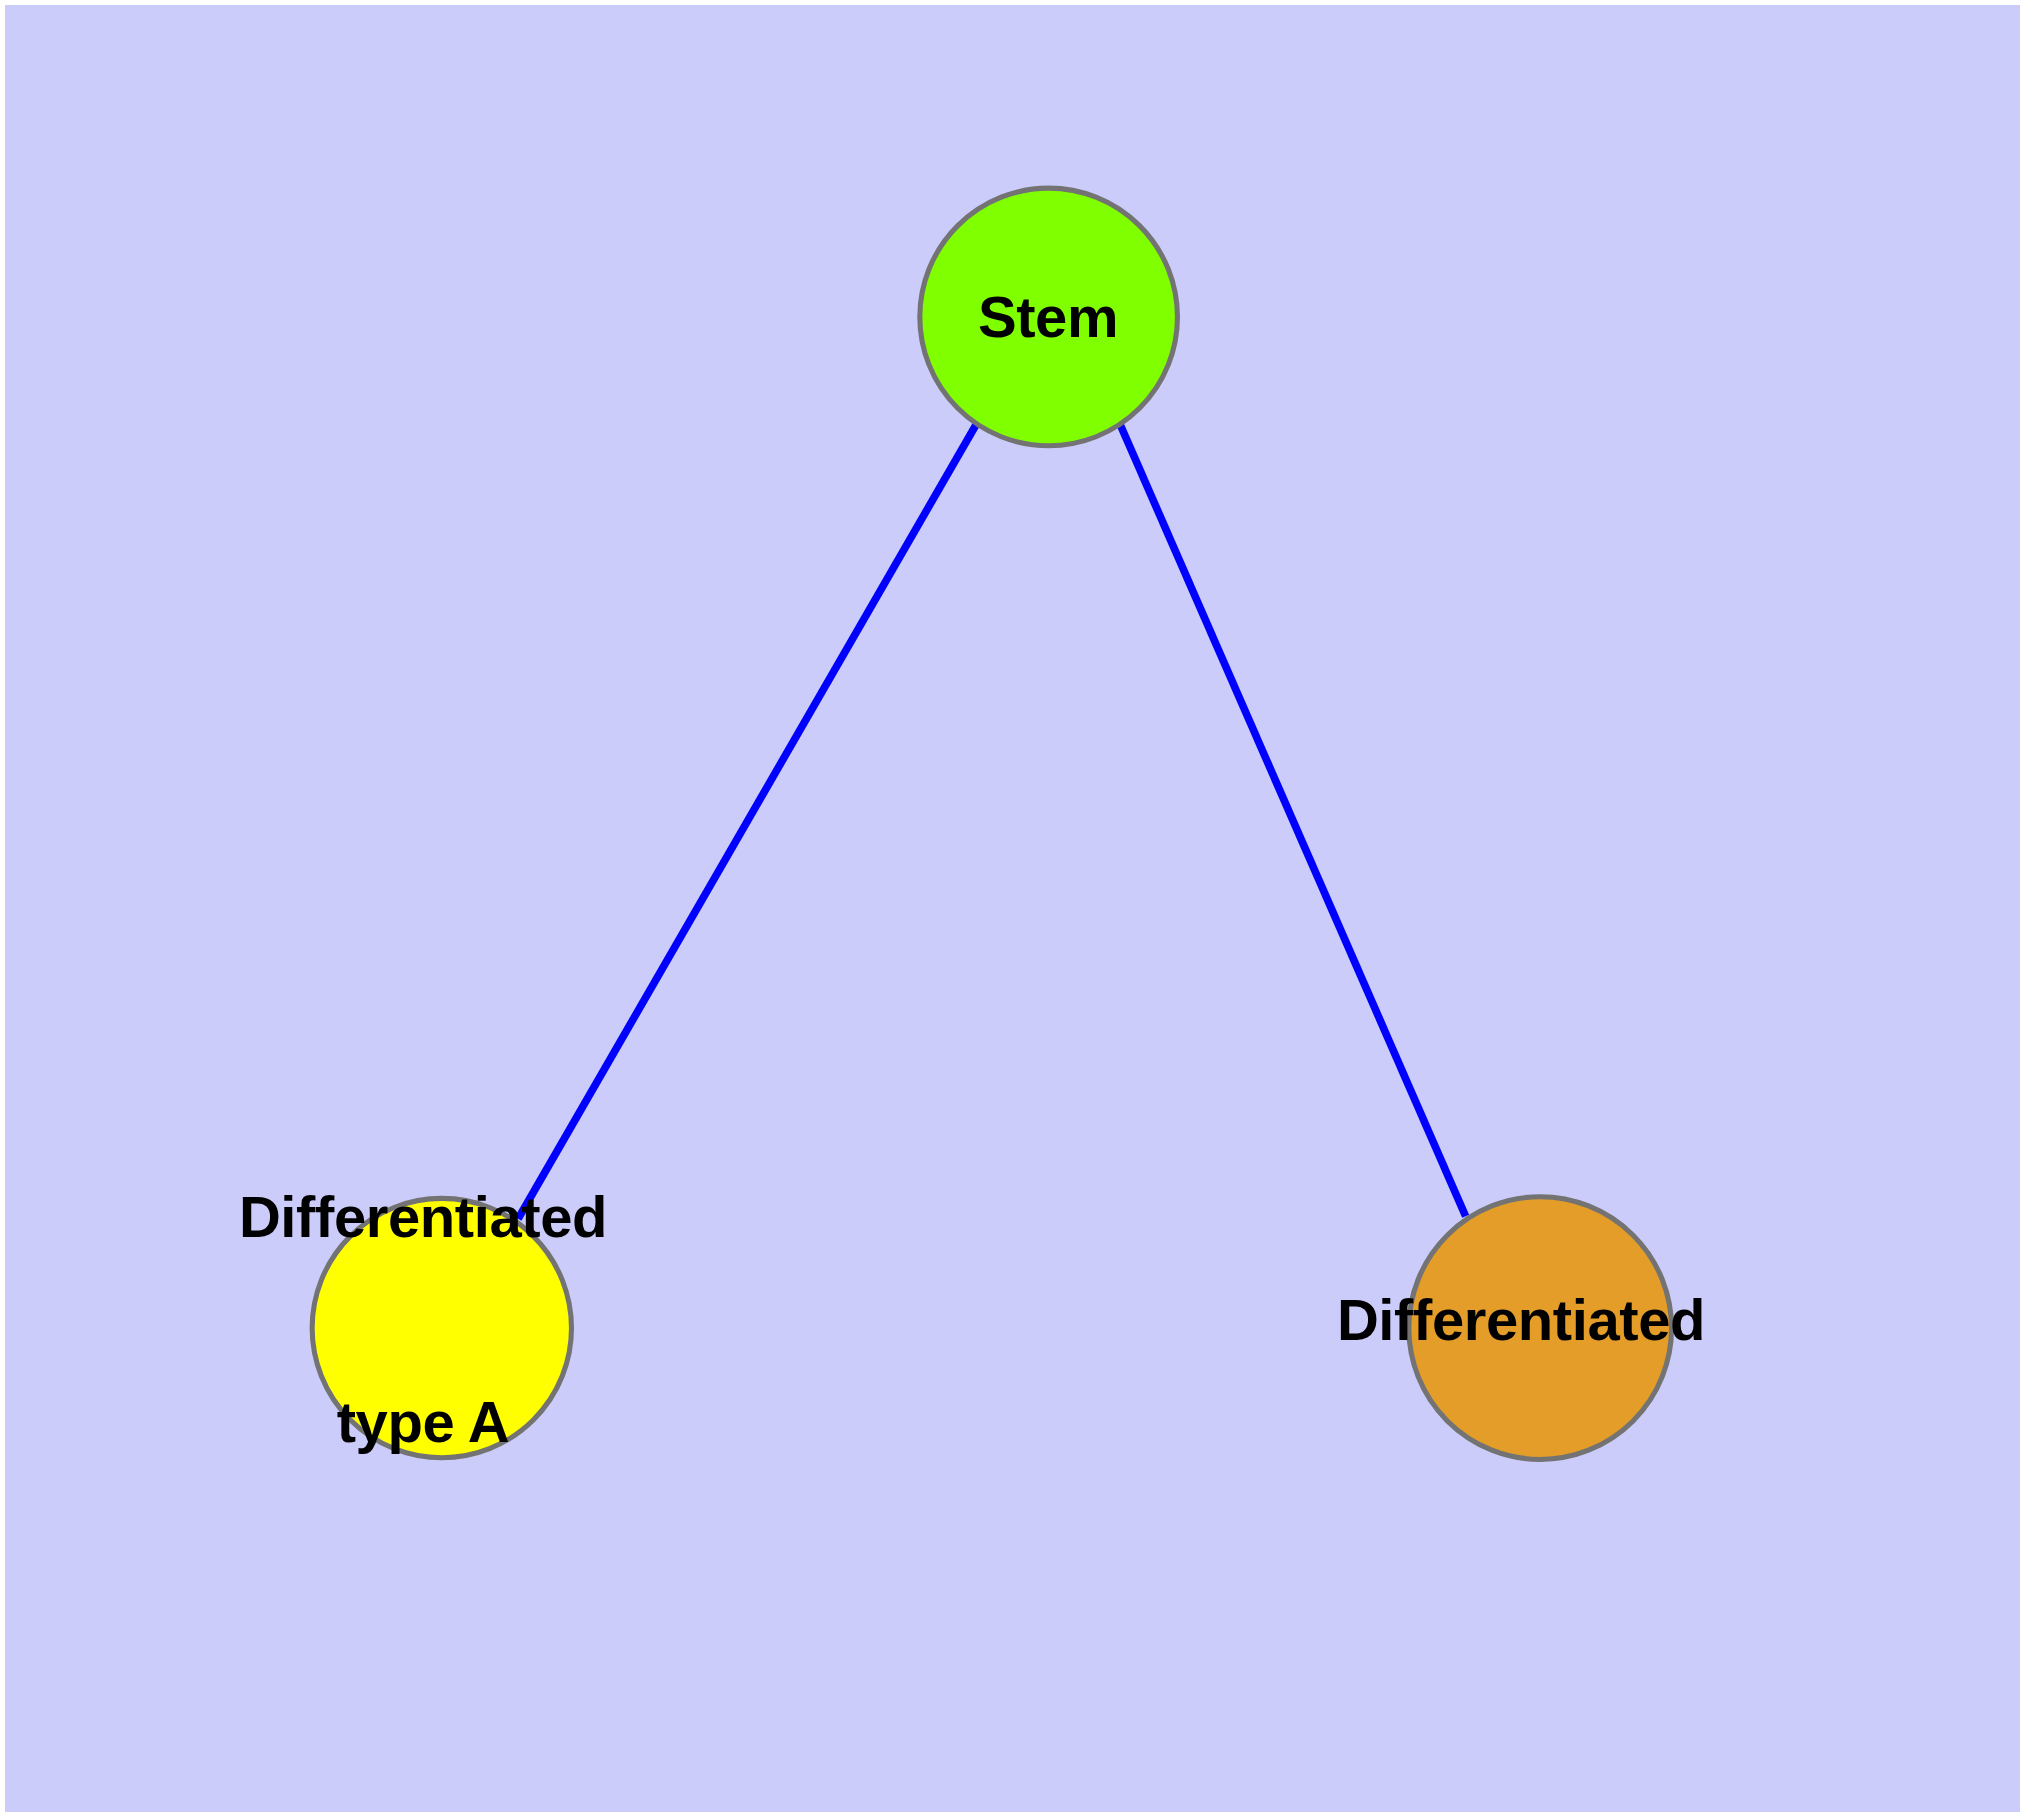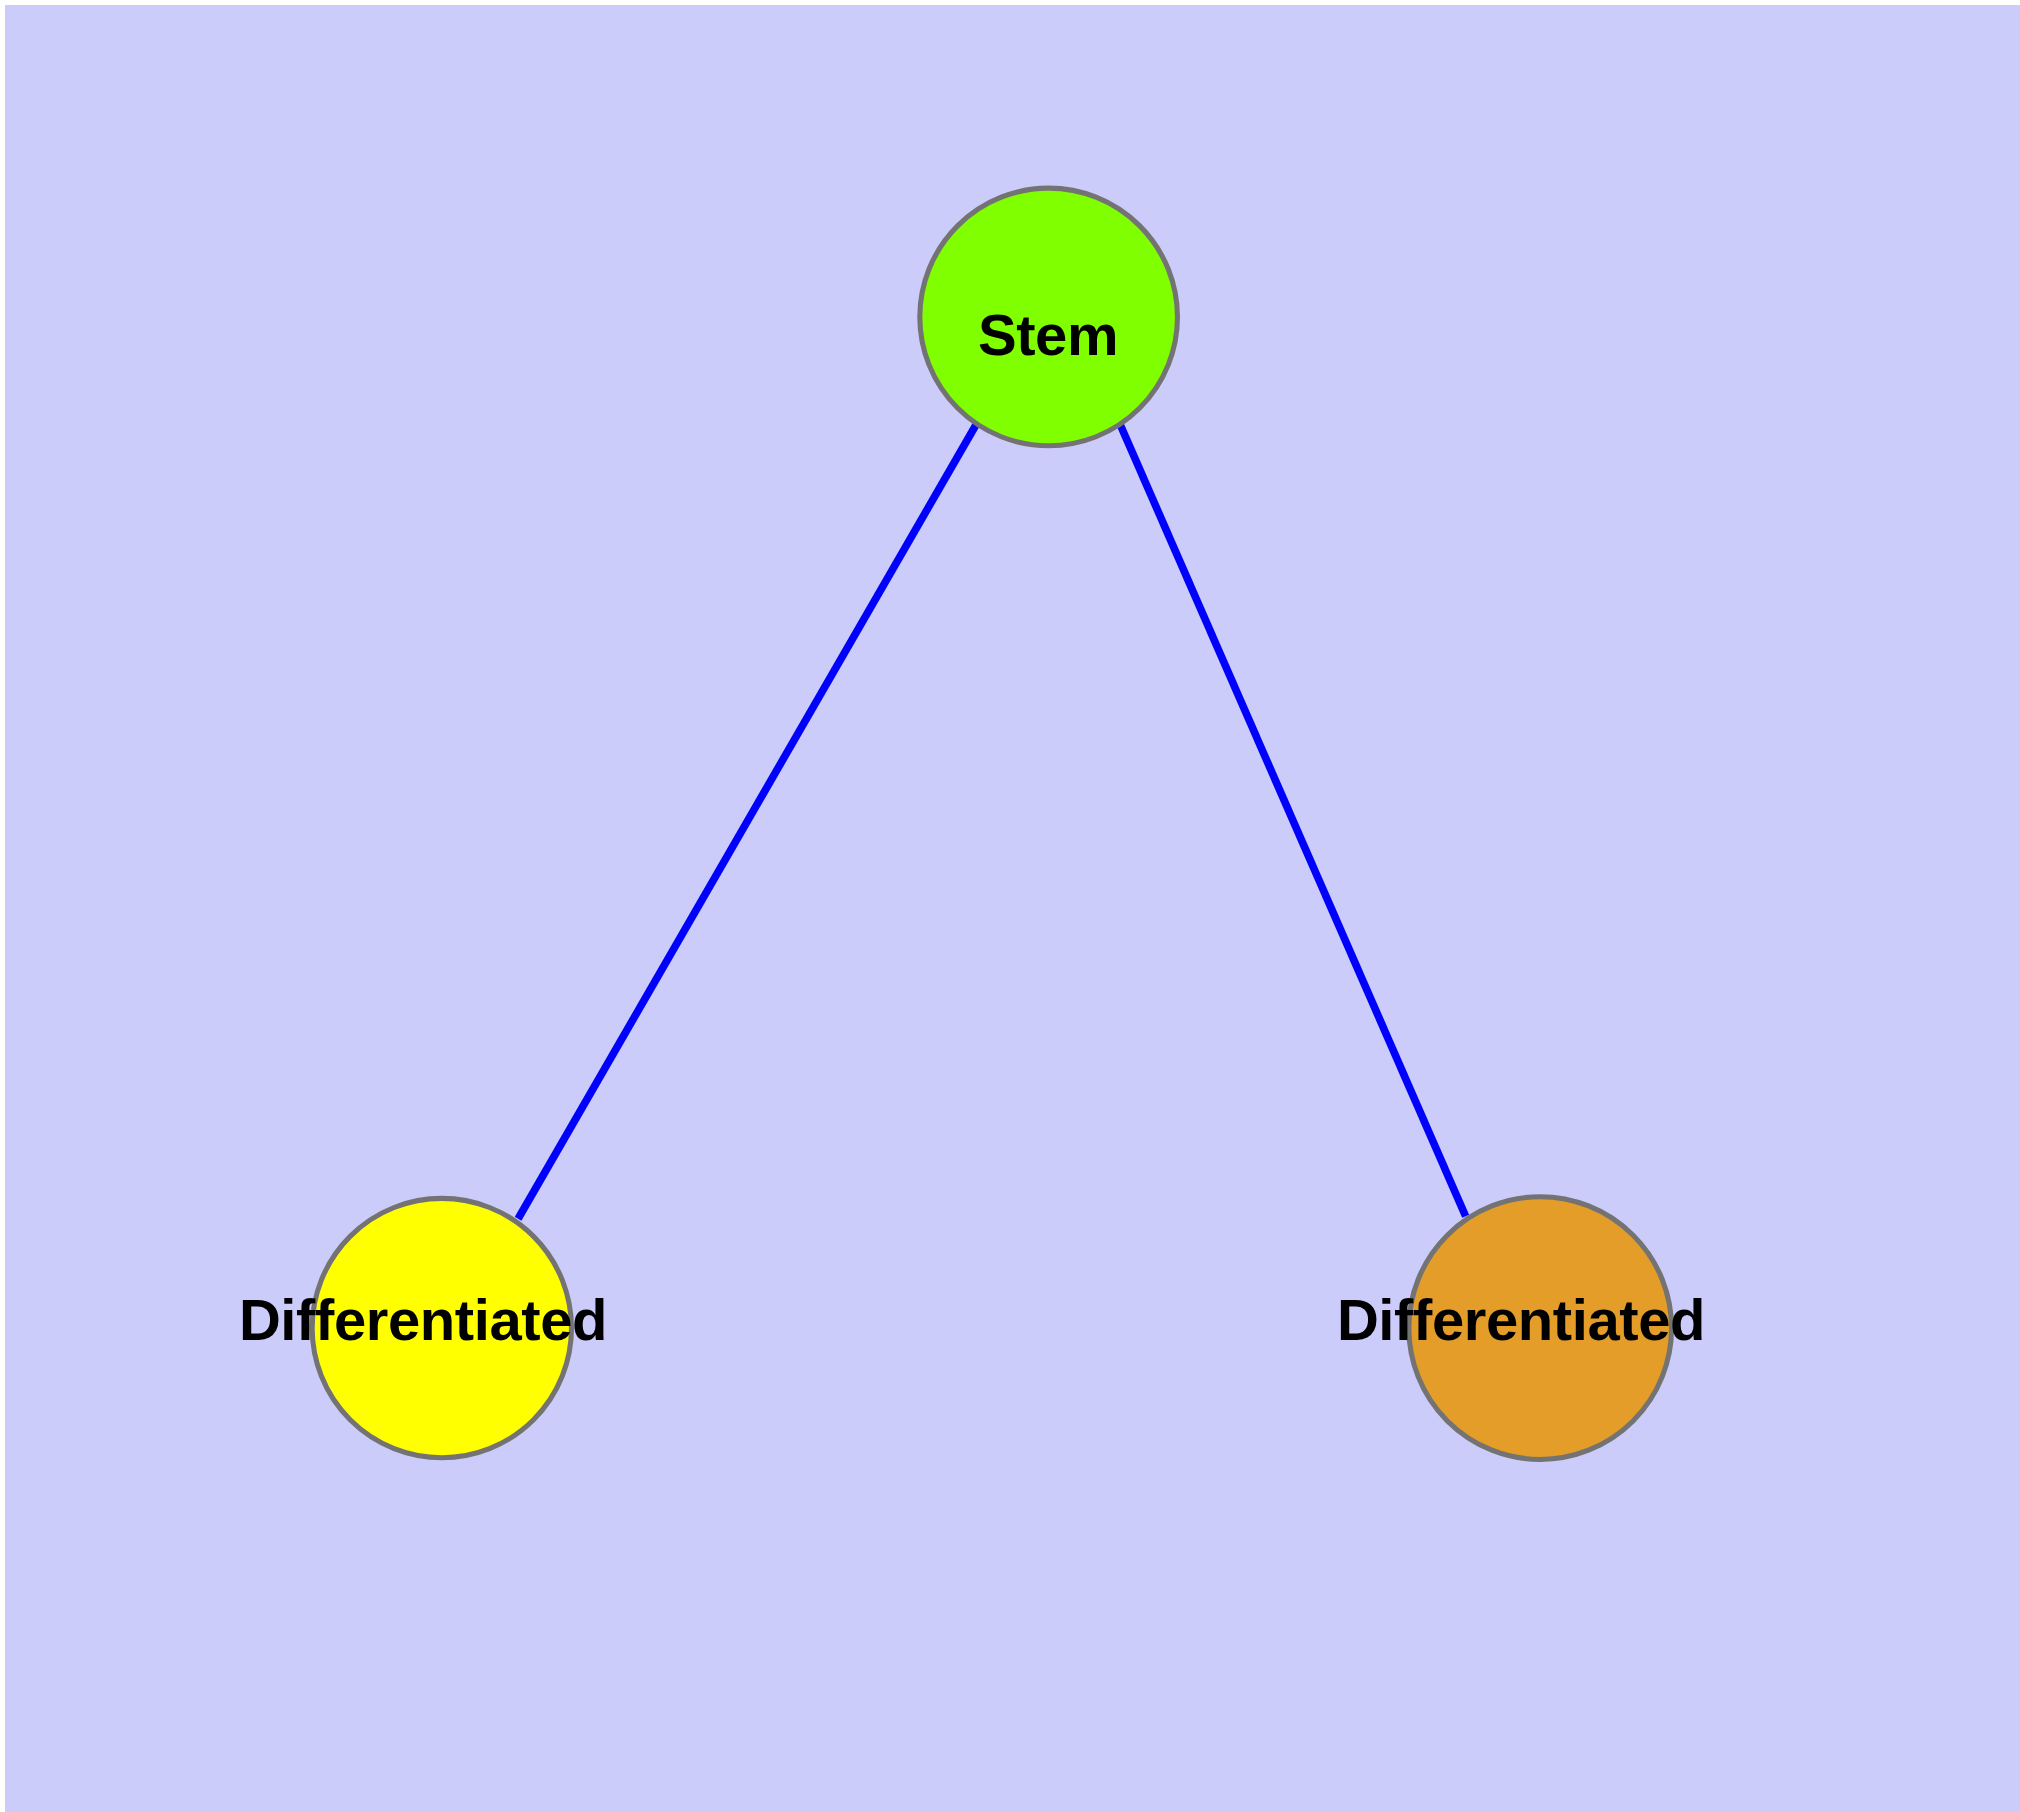--- a/index.html
+++ b/index.html
@@ -66,25 +66,26 @@
       <line class="graph-edge" x1="1152" y1="500" x2="611" y2="1438"></line>
       <line class="graph-edge" x1="1321" y1="500" x2="1729" y2="1435"></line>
     </g>
     <g>
       <circle class="graph-node-circle" cx="1237" cy="374" r="152" fill="#80ff00"></circle>
       <circle class="graph-node-circle" cx="521" cy="1567" r="153" fill="#ffff00"></circle>
       <circle class="graph-node-circle" cx="1817" cy="1567" r="155" fill="#e39d28"></circle>
     </g>
   </svg>
 
-  <div class="node-label" style="left:1048px; top:335px;">
+  <div class="node-label" style="left:1048px; top:317px;">
     <div>Stem</div>
   </div>
 
   <div class="node-label" style="left:423px; top:1320px;">
     <div>Differentiated</div>
+    <div>type A</div>
   </div>
 
   <div class="node-label" style="left:1521px; top:1320px;">
     <div>Differentiated</div>
   </div>
 </div>
 
 
 </body></html>

